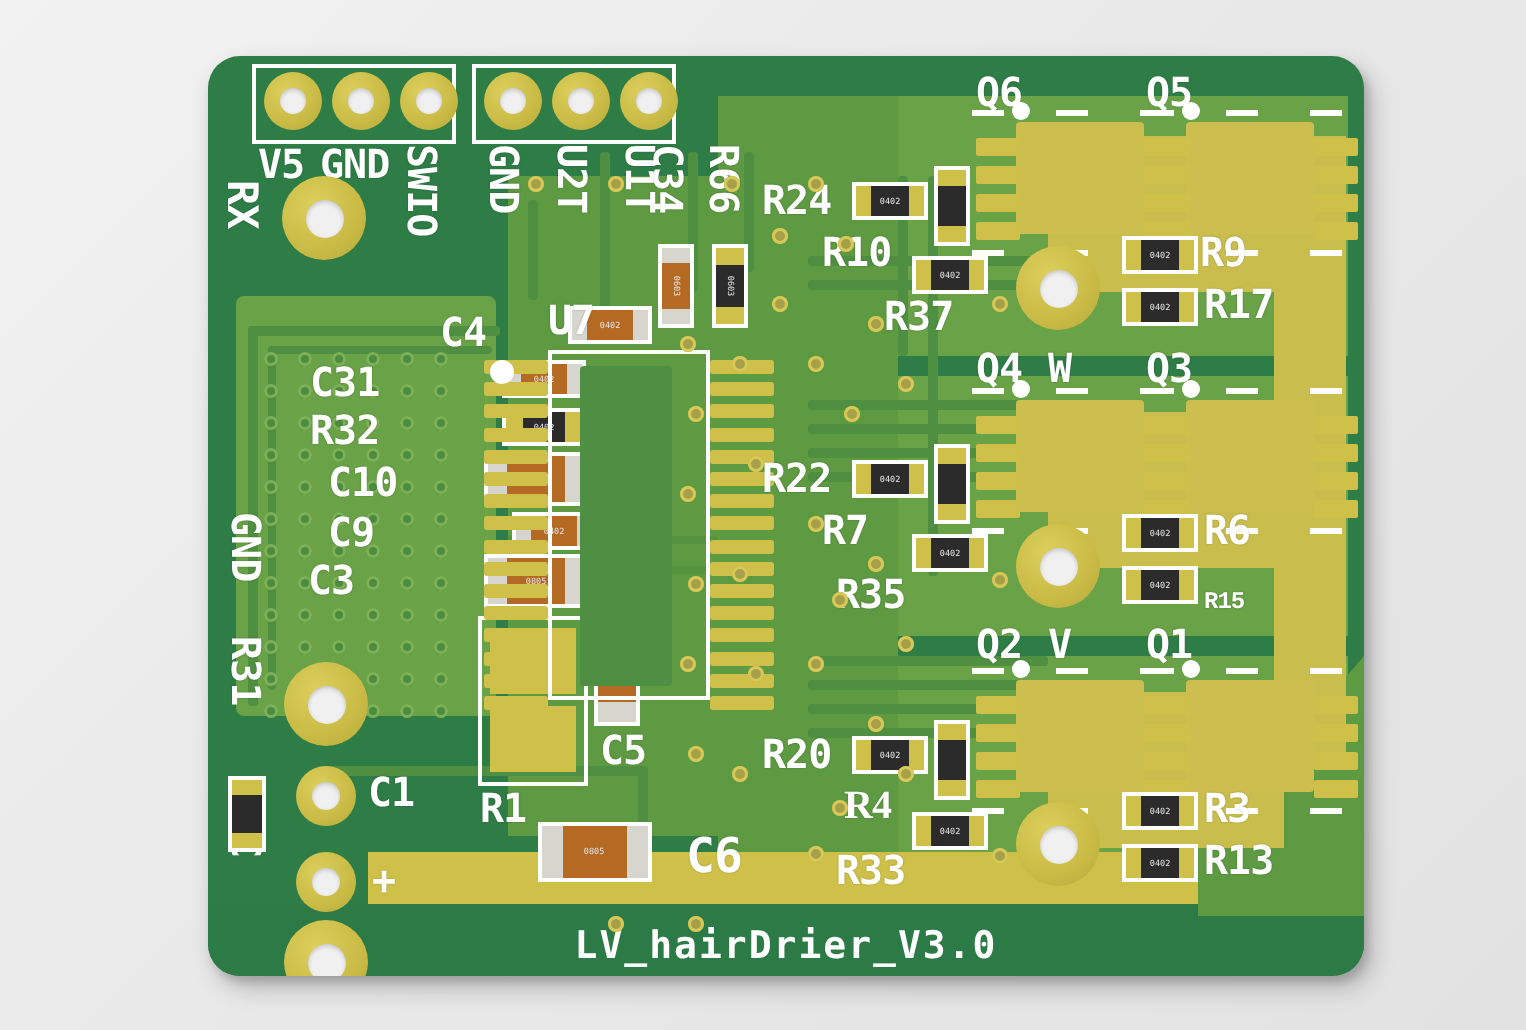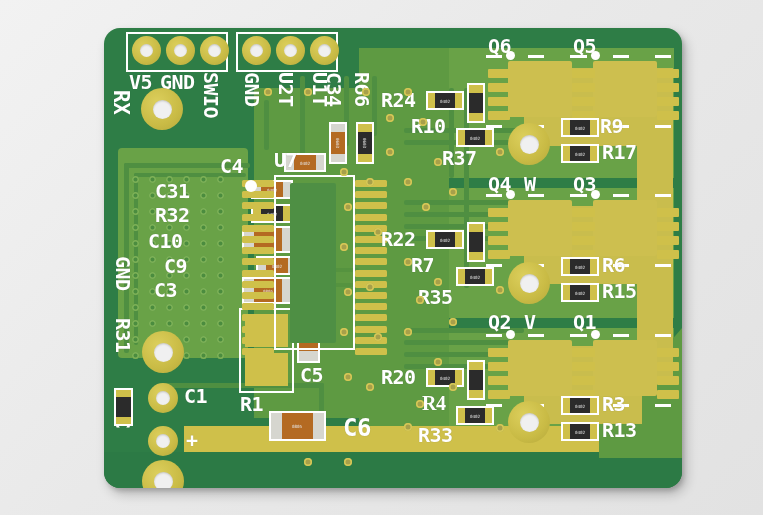--- a/index.html
+++ b/index.html
@@ -330,21 +330,21 @@
       <div class="cap-body"></div>
       <div class="partcode">0402</div>
     </div>
 
     <div class="silk" style="left:51px; top:177px; font-size:20px;">R32</div>
     <div class="smd" style="left:147px; top:176px; width:42px; height:19px;">
       <div class="res-body"></div>
       <div class="partcode">0402</div>
     </div>
 
-    <div class="silk" style="left:44px; top:203px; font-size:20px;">C10</div>
+    <div class="silk" style="left:60px; top:203px; font-size:20px;">C10</div>
     <div class="smd" style="left:138px; top:198px; width:52px; height:27px;">
       <div class="cap-body"></div>
       <div class="partcode">0805</div>
     </div>
 
     <div class="silk" style="left:60px; top:228px; font-size:20px;">C9</div>
     <div class="smd" style="left:152px; top:228px; width:42px; height:19px;">
       <div class="cap-body"></div>
       <div class="partcode">0402</div>
     </div>
@@ -609,21 +609,21 @@
     <div class="silk" style="left:314px; top:259px; font-size:20px;">R35</div>
     <div class="smd" style="left:457px; top:229px; width:38px; height:19px;">
       <div class="res-body"></div>
         <div class="partcode">0402</div>
     </div>
     <div class="silk" style="left:498px; top:227px; font-size:20px;">R6</div>
     <div class="smd" style="left:457px; top:255px; width:38px; height:19px;">
       <div class="res-body"></div>
         <div class="partcode">0402</div>
     </div>
-    <div class="silk" style="left:498px; top:253px; font-size:20px;">R15</div>
+    <div class="silk" style="left:498px; top:267px; font-size:12px;font-family:Liberation Mono, monospace;">R15</div>
 
     <div class="silk" style="left:277px; top:339px; font-size:20px;">R20</div>
     <div class="smd" style="left:322px; top:340px; width:38px; height:19px;">
       <div class="res-body"></div>
         <div class="partcode">0402</div>
     </div>
     <div class="smd" style="left:363px; top:332px; width:18px; height:40px;">
       <div class="res-body vert"></div>
     </div>
     <div class="silk" style="left:318px; top:365px; font-size:20px;font-family:Liberation Serif, serif;">R4</div>
@@ -636,20 +636,21 @@
       <div class="res-body"></div>
         <div class="partcode">0402</div>
     </div>
     <div class="silk" style="left:498px; top:366px; font-size:20px;">R3</div>
     <div class="smd" style="left:457px; top:394px; width:38px; height:19px;">
       <div class="res-body"></div>
         <div class="partcode">0402</div>
     </div>
     <div class="silk" style="left:498px; top:392px; font-size:20px;">R13</div>
 
+    <div id="title-silk" style="top:434px;">LV_hairDrier_V3.0</div>
 
   <div class="via copper-ring" style="left: 300px; top: 60px; width: 8px; height: 8px;"></div>
       <div class="via copper-ring" style="left: 315px; top: 90px; width: 8px; height: 8px;"></div>
       <div class="via copper-ring" style="left: 330px; top: 130px; width: 8px; height: 8px;"></div>
       <div class="via copper-ring" style="left: 300px; top: 150px; width: 8px; height: 8px;"></div>
       <div class="via copper-ring" style="left: 345px; top: 160px; width: 8px; height: 8px;"></div>
       <div class="via copper-ring" style="left: 318px; top: 175px; width: 8px; height: 8px;"></div>
       <div class="via copper-ring" style="left: 300px; top: 230px; width: 8px; height: 8px;"></div>
       <div class="via copper-ring" style="left: 330px; top: 250px; width: 8px; height: 8px;"></div>
       <div class="via copper-ring" style="left: 312px; top: 268px; width: 8px; height: 8px;"></div>

